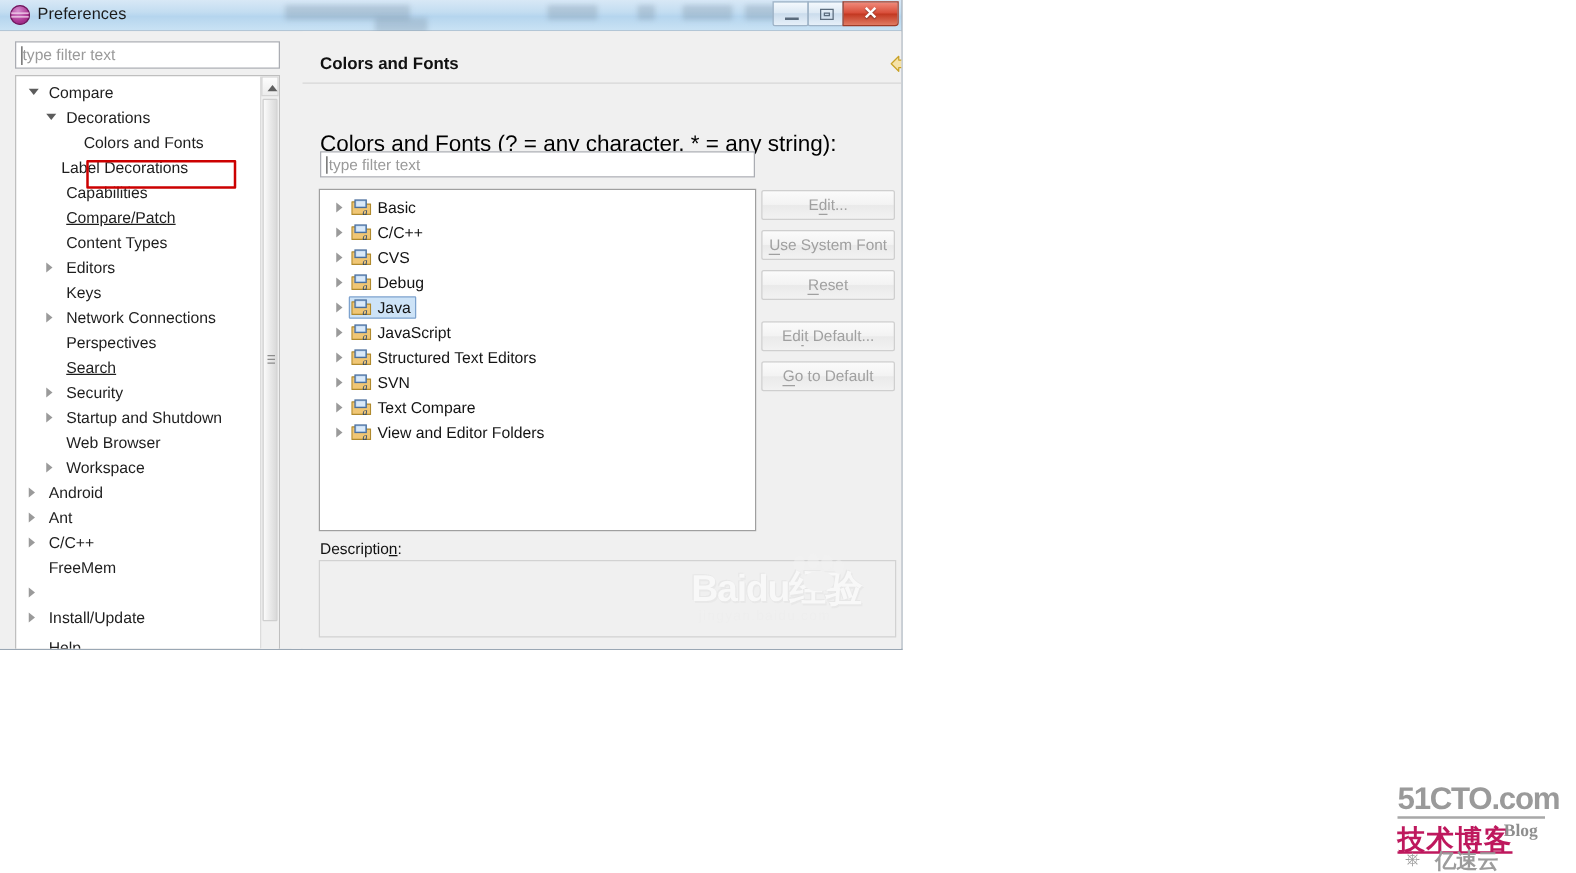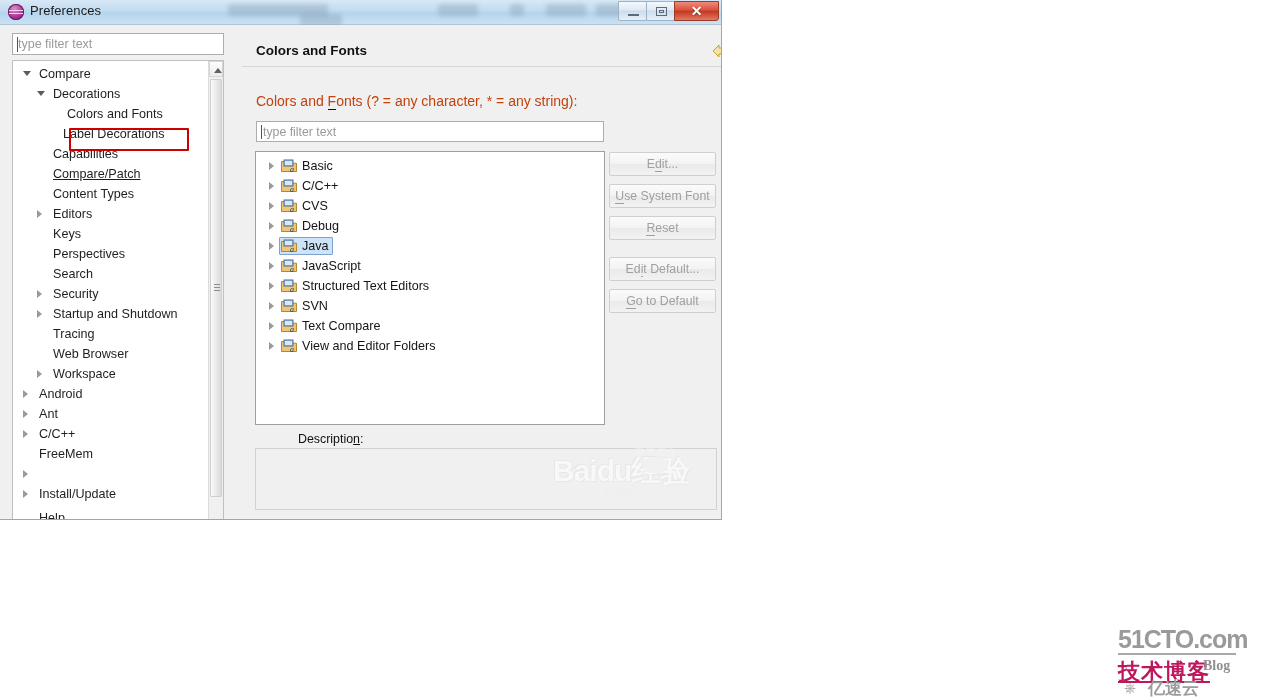--- a/index.html
+++ b/index.html
@@ -177,21 +177,21 @@
   }
   .navicons { position:absolute; right:10px; top:18px; height:18px; }
   .navarrow { position:absolute; top:1px; width:17px; height:14px; }
   .navarrow svg { display:block; }
 
   .hrule {
     position:absolute; left:0px; top:41px; width:480px; height:1px; background:#d6d6d6;
   }
 
   .flabel {
-    position:absolute; left:14px; top:68px; font-size:14px; color:#c2410c;
+    position:absolute; left:14px; top:80px; font-size:18px; color:#000000;
   }
   .flabel u { text-decoration:none; border-bottom:1px solid #111; }
 
   .mfilter {
     position:absolute; left:14px; top:96px; width:348px; height:21px;
     border:1px solid #abadb3; background:#fff; box-sizing:border-box;
   }
   .mfilter span { position:absolute; left:6px; top:3px; font-size:12.3px; color:#9a9a9a; }
   .mfilter .caret { position:absolute; left:4px; top:3px; width:1px; height:14px; background:#555; }
 
@@ -220,21 +220,21 @@
     width:107px; height:24px; margin-bottom:8px;
     border:1px solid #cfcfcf; box-sizing:border-box;
     background: linear-gradient(to bottom,#fbfbfb 0%,#f3f3f3 48%,#eaeaea 52%,#f2f2f2 100%);
     color:#a0a0a0; font-size:12.3px;
     display:flex; align-items:center; justify-content:center;
     border-radius:2px;
   }
   .btn u { text-decoration:none; border-bottom:1px solid #a0a0a0; }
   .btn.gap { margin-top:17px; }
 
-  .desclbl { position:absolute; left:14px; top:407px; font-size:12.4px; color:#111;margin-left:42px; }
+  .desclbl { position:absolute; left:14px; top:407px; font-size:12.4px; color:#111; }
   .descbox {
     position:absolute; left:13px; top:423px; width:462px; height:62px;
     border:1px solid #d2d2d2; background:#f0f0f0; box-sizing:border-box;
   }
 
   
   .annot {
     position:absolute; left:69px; top:102px; width:120px; height:23px;
     border:2px solid #cc0000; box-sizing:border-box; z-index:40;
     border-radius:1px;
@@ -335,54 +335,55 @@
                 <span class="lbl" style="left: 26px;">Compare</span>
               </div>
               <div class="trow">
                 <div class="arrow open" style="left: 24px;"></div>
                 <span class="lbl" style="left: 40px;">Decorations</span>
               </div>
               <div class="trow">
                 <span class="lbl" style="left: 54px;">Colors and Fonts</span>
               </div>
               <div class="trow">
-                <span class="lbl" style="left: 50px; text-align: center;">Label Decorations</span>
+                <span class="lbl" style="left: 36px; text-align: center;">Label Decorations</span>
               </div>
               <div class="trow">
                 <span class="lbl" style="left: 40px;">Capabilities</span>
               </div>
               <div class="trow">
                 <span class="lbl" style="left: 40px; text-decoration: underline;">Compare/Patch</span>
               </div>
               <div class="trow">
                 <span class="lbl" style="left: 40px;">Content Types</span>
               </div>
               <div class="trow">
                 <div class="arrow closed" style="left: 24px;"></div>
                 <span class="lbl" style="left: 40px;">Editors</span>
               </div>
               <div class="trow">
                 <span class="lbl" style="left: 40px; text-align: right;">Keys</span>
               </div>
               <div class="trow">
+                <div class="arrow closed" style="left: 24px;"></div>
+                <span class="lbl" style="left: 40px;">Network Connections</span>
+              </div>
+              <div class="trow">
                 <span class="lbl" style="left: 40px;">Perspectives</span>
               </div>
               <div class="trow">
-                <span class="lbl" style="left: 40px;">Search</span>
+                <span class="lbl" style="left: 40px; text-decoration: underline;">Search</span>
               </div>
               <div class="trow">
                 <div class="arrow closed" style="left: 24px;"></div>
                 <span class="lbl" style="left: 40px;">Security</span>
               </div>
               <div class="trow">
                 <div class="arrow closed" style="left: 24px;"></div>
                 <span class="lbl" style="left: 40px;">Startup and Shutdown</span>
-              </div>
-              <div class="trow">
-                <span class="lbl" style="left: 40px;">Tracing</span>
               </div>
               <div class="trow">
                 <span class="lbl" style="left: 40px;">Web Browser</span>
               </div>
               <div class="trow">
                 <div class="arrow closed" style="left: 24px;"></div>
                 <span class="lbl" style="left: 40px;">Workspace</span>
               </div>
               <div class="trow">
                 <div class="arrow closed" style="left: 10px;"></div>

